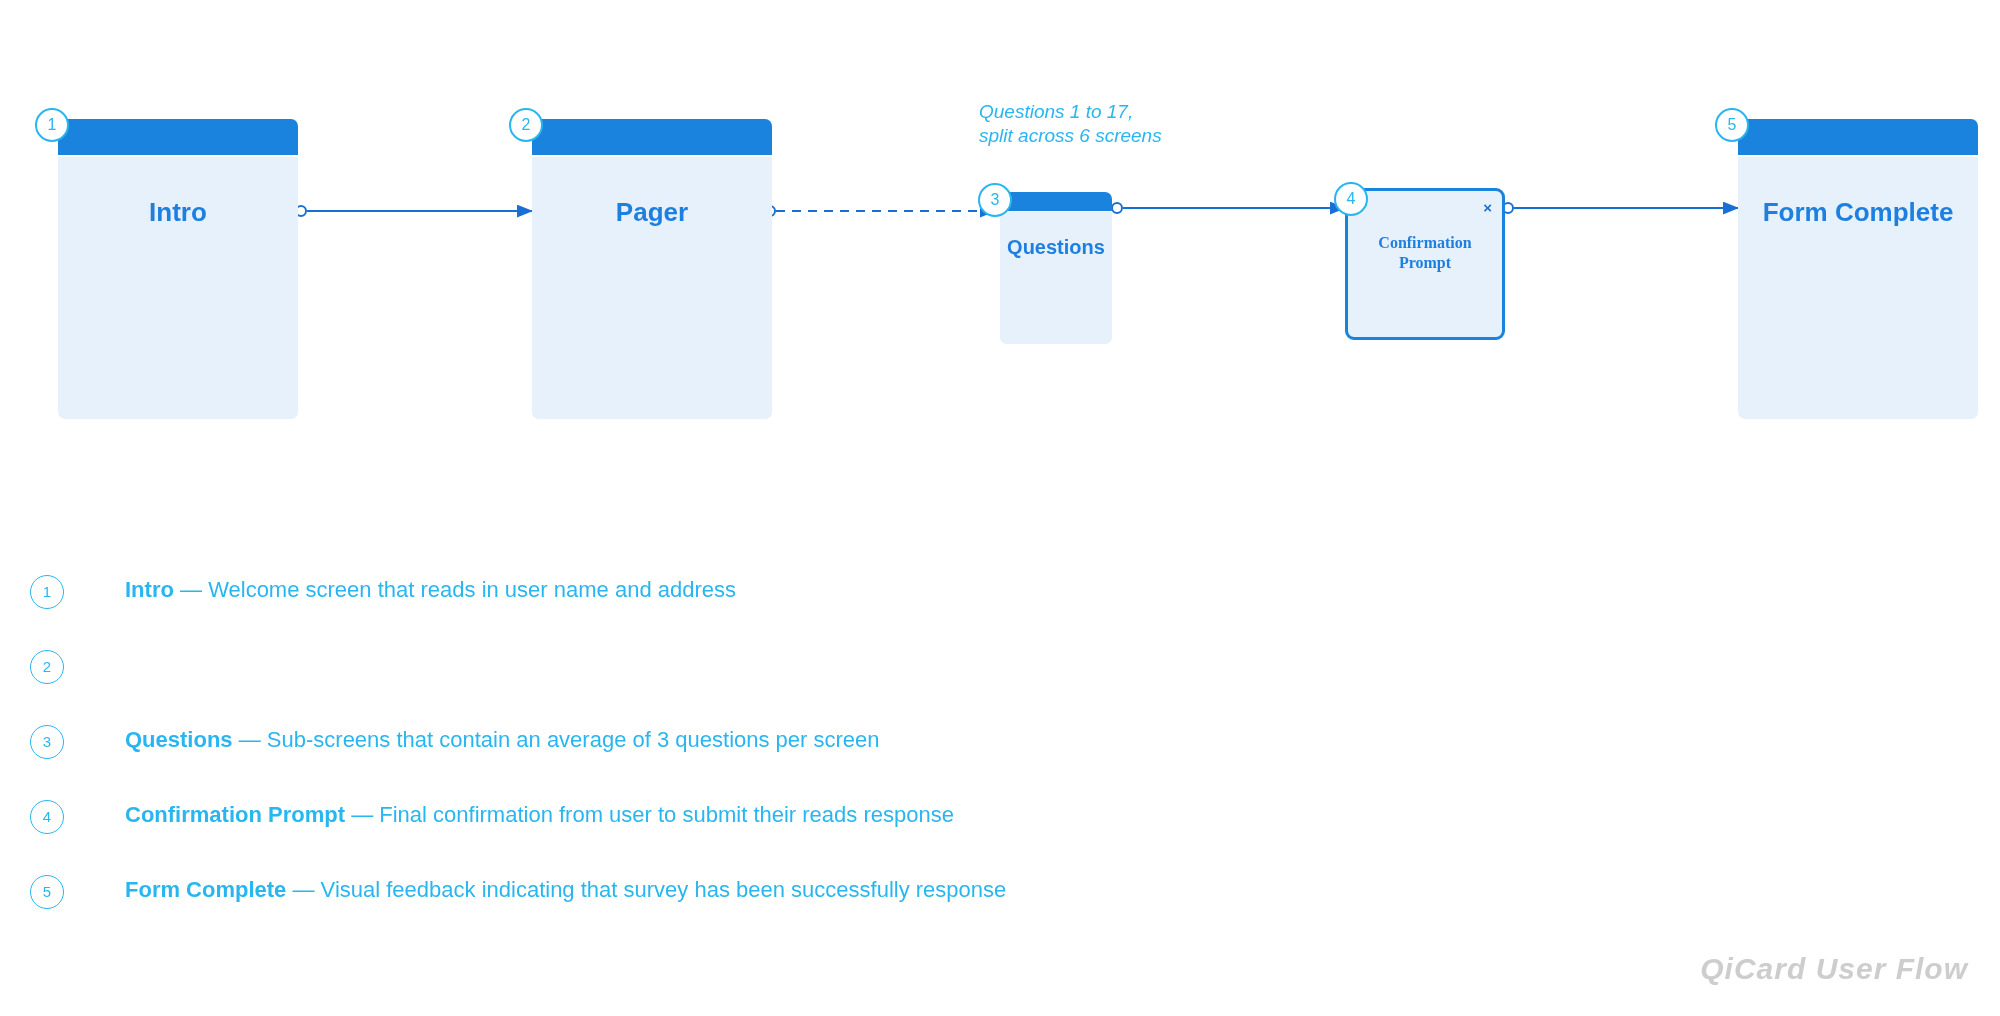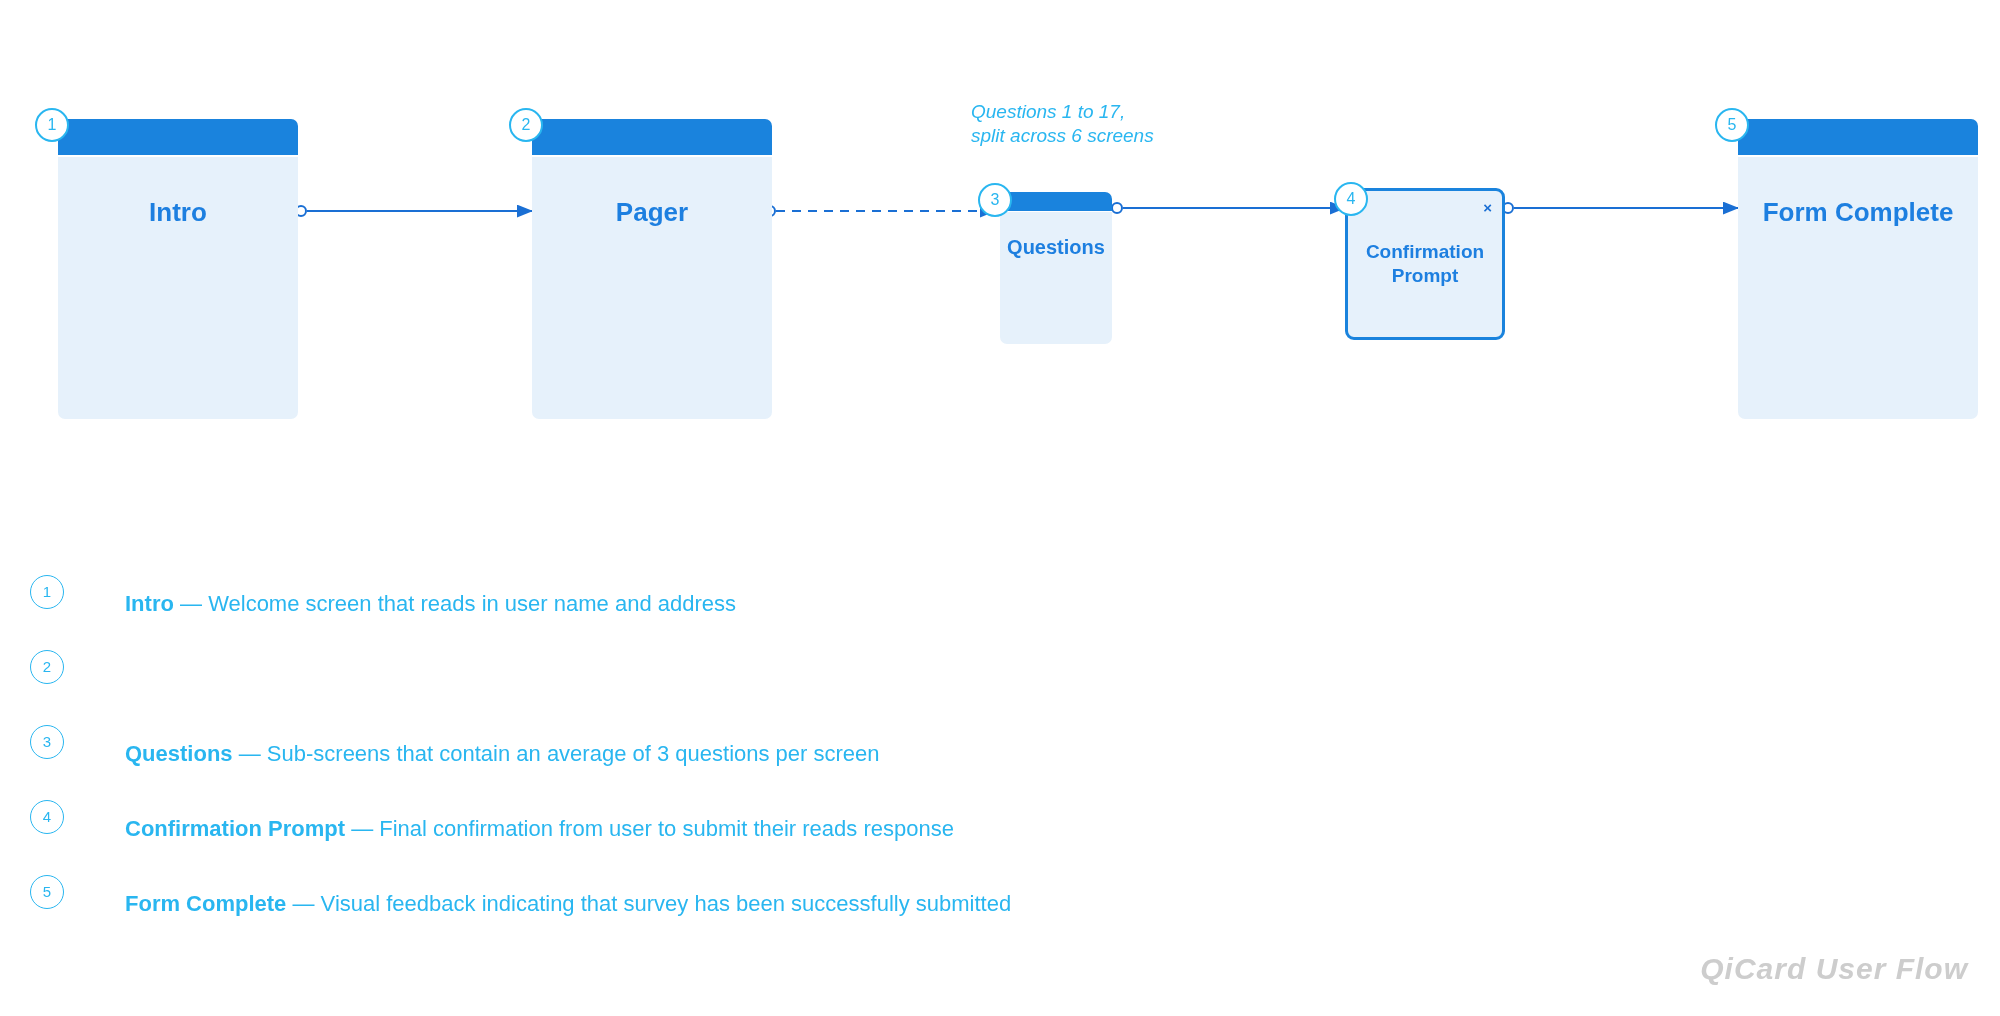--- a/index.html
+++ b/index.html
@@ -94,20 +94,21 @@
   }
 
   
   .annotation {
     position: absolute;
     color: #29b6f0;
     font-style: italic;
     font-size: 19px;
     line-height: 1.25;
     white-space: pre-line;
+    margin-left: 8px;
   }
 
   
   #connectors {
     position: absolute;
     left: 0; top: 0;
     width: 2000px;
     height: 440px;
     pointer-events: none;
   }
@@ -134,21 +135,21 @@
     border: 1.5px solid #29b6f0;
     box-sizing: border-box;
     color: #29b6f0;
     font-size: 15px;
     line-height: 31px;
     text-align: center;
   }
   .legend-text {
     position: absolute;
     left: 95px;
-    top: 16px;
+    top: 2px;
     font-size: 22px;
     color: #29b6f0;
     white-space: nowrap;
   }
   .legend-text .lg-name {
     font-weight: bold;
     color: #29b6f0;
   }
   .legend-text .lg-dash {
     color: #29b6f0;
@@ -214,21 +215,21 @@
 
   <div class="screen-card" style="left:1000px; top:192px; width:112px; height:152px;">
     <div class="card-header" style="height:19px;"></div>
     <div class="card-body" style="top:20px; height:132px;"></div>
     <div class="card-label" style="top:44px; font-size:20px;">Questions</div>
   </div>
   <div class="flow-badge" style="left:978px; top:183px;">3</div>
 
   <div class="modal-card" style="left:1345px; top:188px; width:160px; height:152px;">
     <div class="modal-close" style="right:10px; top:9px;">×</div>
-    <div class="modal-label" style="top:49px; font-size:19px; white-space:pre-line;">Confirmation
+    <div class="modal-label" style="top:42px; font-size:16px; white-space:pre-line;font-family:Liberation Serif, serif;">Confirmation
 Prompt</div>
   </div>
   <div class="flow-badge" style="left:1334px; top:182px;">4</div>
 
   <div class="screen-card" style="left:1738px; top:119px; width:240px; height:300px;">
     <div class="card-header" style="height:36px;"></div>
     <div class="card-body" style="top:38px; height:262px;"></div>
     <div class="card-label" style="top:78px; font-size:26px;">Form Complete</div>
   </div>
   <div class="flow-badge" style="left:1715px; top:108px;">5</div>
@@ -266,19 +267,19 @@
       <span class="lg-dash">—</span>
       <span class="lg-desc">Final confirmation from user to submit their reads response</span>
     </div>
   </div>
 
   <div class="legend-row">
     <div class="legend-badge">5</div>
     <div class="legend-text">
       <span class="lg-name">Form Complete</span>
       <span class="lg-dash">—</span>
-      <span class="lg-desc">Visual feedback indicating that survey has been successfully submitted</span>
+      <span class="lg-desc">Visual feedback indicating that survey has been successfully response</span>
     </div>
   </div>
 
 </div>
 
 <div id="watermark">QiCard User Flow</div>
 
 </body></html>

